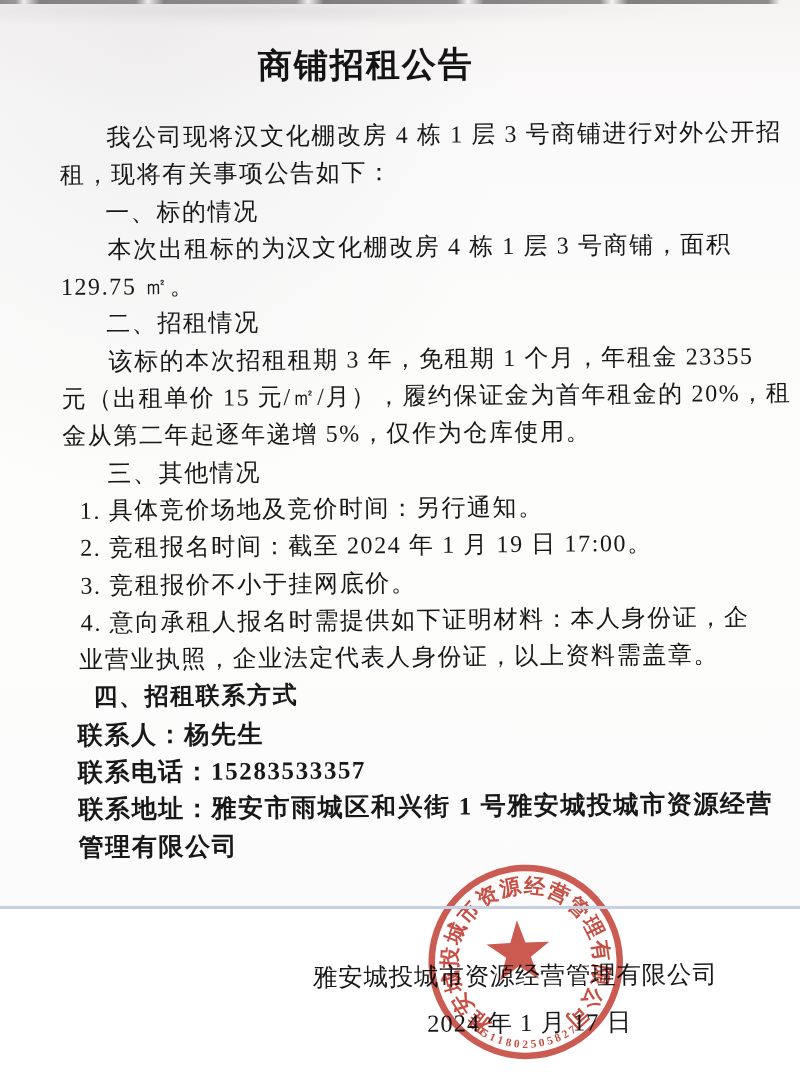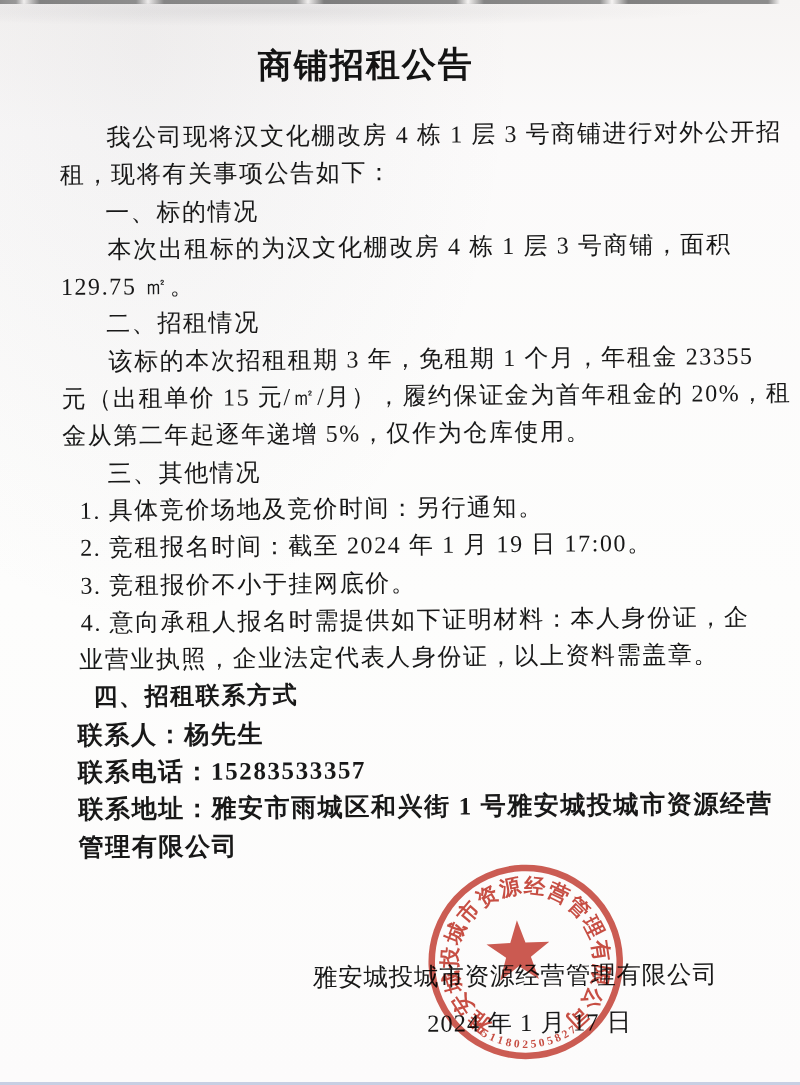--- a/index.html
+++ b/index.html
@@ -3,21 +3,21 @@
 <meta charset="utf-8">
 <style>
   html, body {
     margin: 0; padding: 0;
     width: 800px; height: 1085px;
     overflow: hidden;
     background: #ffffff;
   }
   .page {
     position: relative;
-    width: 800px; height: 1085px;
+    width: 800px; height: 909px;
     background:
       radial-gradient(ellipse at 18% 4%, rgba(120,120,130,0.07), rgba(0,0,0,0) 40%),
       linear-gradient(180deg, #f6f4f3 0%, #fbfafa 12%, #fdfdfc 55%, #fcfbfb 100%);
     font-family: "Liberation Serif", serif;
     color: #181818;
   }
   .content {
     position: absolute; left: 0; top: 0; width: 800px; height: 1085px;
     transform: rotate(-0.5deg);
     transform-origin: 50% 60%;

